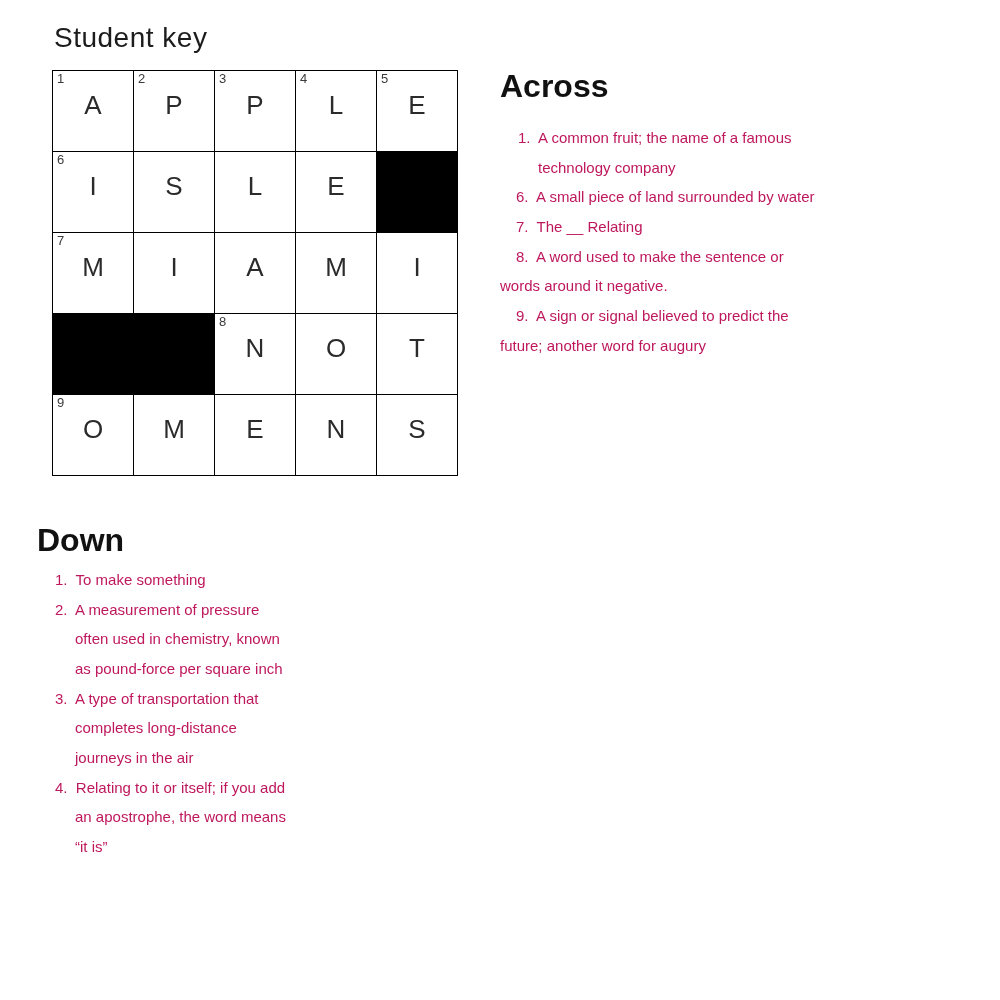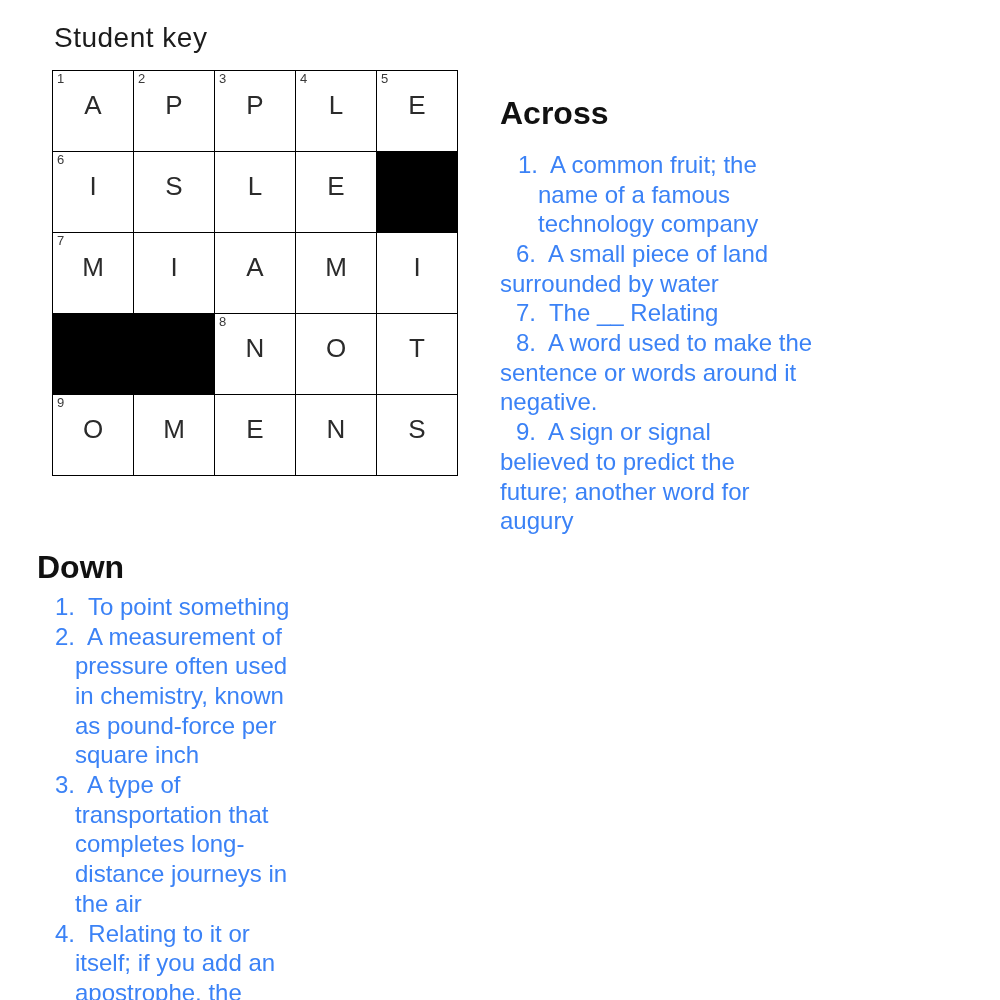--- a/index.html
+++ b/index.html
@@ -51,37 +51,37 @@
     position: absolute;
     top: 21px; left: 0;
     width: 100%;
     text-align: center;
     font-size: 26px;
     line-height: 26px;
     color: #2b2b2b;
   }
 
   
-  .section { position: absolute; margin-top: 27px; }
+  .section { position: absolute; }
   .section-across { left: 500px; top: 68px; width: 322px; }
   .section-down  { left: 37px;  top: 522px; width: 258px; }
 
   .section-heading {
     font-size: 32px;
     font-weight: 700;
     line-height: 1.15;
     color: #111111;
   }
   .section-across .section-heading { margin-bottom: 18px; }
   .section-down  .section-heading { margin-bottom: 6px; }
 
   .clues {
-    font-size: 24px;
+    font-size: 15px;
     line-height: 29.7px;
-    color: #3b82f6;
+    color: #be185d;
   }
   .clue { }
   .clue.hang  { padding-left: 38px; text-indent: -20px; }
   .clue.flush { text-indent: 16px; }
   .section-across .clue:nth-child(1) { max-width: 345px; }
   .section-across .clue:nth-child(5) { max-width: 298px; }
 </style>
 </head>
 <body>
 
@@ -175,18 +175,18 @@
       <div class="clue flush"><span class="clue-num">6.</span>&nbsp; <span class="clue-text">A small piece of land surrounded by water</span></div>
       <div class="clue flush"><span class="clue-num">7.</span>&nbsp; <span class="clue-text">The __ Relating</span></div>
       <div class="clue flush"><span class="clue-num">8.</span>&nbsp; <span class="clue-text">A word used to make the sentence or words around it negative.</span></div>
       <div class="clue flush"><span class="clue-num">9.</span>&nbsp; <span class="clue-text">A sign or signal believed to predict the future; another word for augury</span></div>
     </div>
 </div>
 
 <div class="section section-down">
   <h2 class="section-heading">Down</h2>
   <div class="clues">
-      <div class="clue hang"><span class="clue-num">1.</span>&nbsp; <span class="clue-text">To point something</span></div>
+      <div class="clue hang"><span class="clue-num">1.</span>&nbsp; <span class="clue-text">To make something</span></div>
       <div class="clue hang"><span class="clue-num">2.</span>&nbsp; <span class="clue-text">A measurement of pressure often used in chemistry, known as pound-force per square inch</span></div>
       <div class="clue hang"><span class="clue-num">3.</span>&nbsp; <span class="clue-text">A type of transportation that completes long-distance journeys in the air</span></div>
       <div class="clue hang"><span class="clue-num">4.</span>&nbsp; <span class="clue-text">Relating to it or itself; if you add an apostrophe, the word means “it is”</span></div>
     </div>
 </div>
 
 </body></html>

